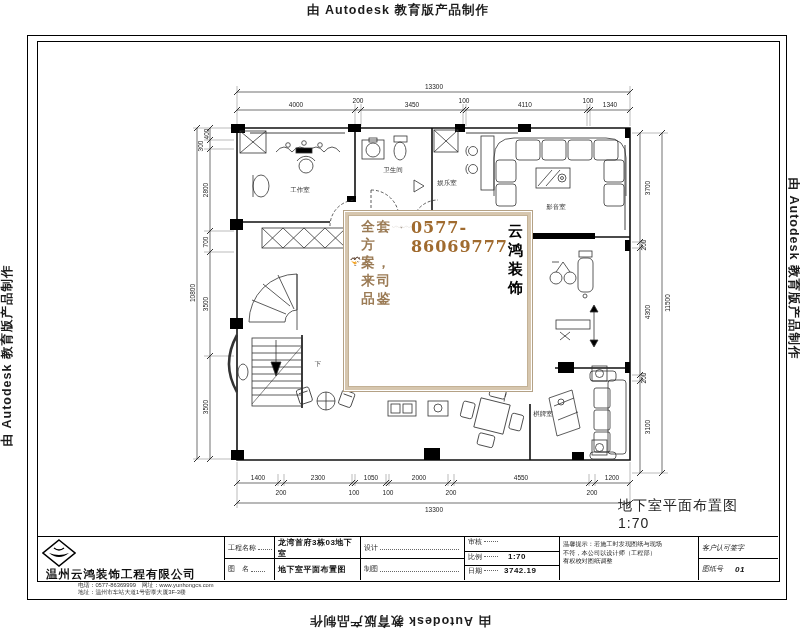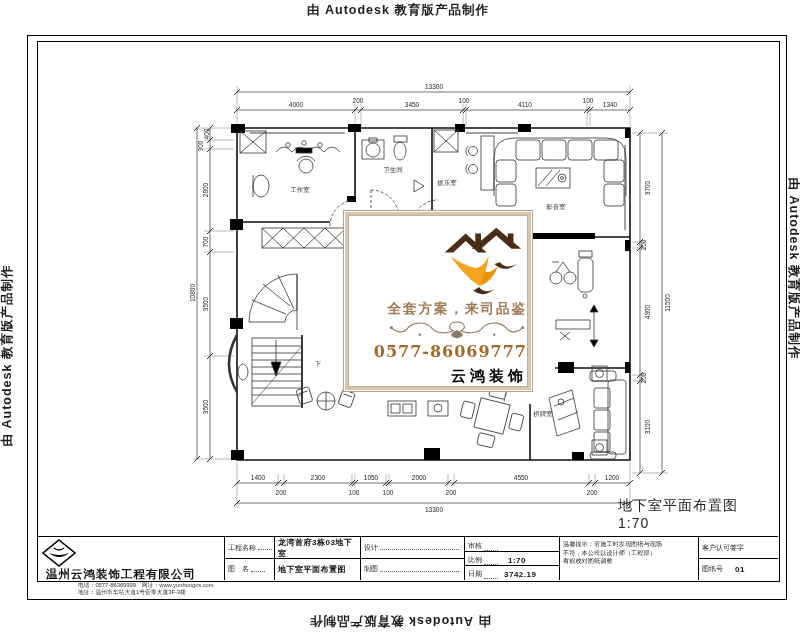--- a/index.html
+++ b/index.html
@@ -7,34 +7,34 @@
   
   .stamp{position:absolute;width:300px;text-align:center;font-size:12.5px;font-weight:bold;color:#1c1c1c;letter-spacing:1px;}
   
   .frame-outer{position:absolute;left:27px;top:35px;width:758px;height:563px;border:1px solid #000;}
   .frame-inner{position:absolute;left:37px;top:41px;width:741px;height:539px;border:1.5px solid #000;}
   
   #plan{position:absolute;left:170px;top:70px;}
   
   .wm{position:absolute;left:343px;top:210px;width:190px;height:182px;background:#fff;border:1px solid #b4a185;z-index:5;box-sizing:border-box;}
   .wm-b{position:absolute;inset:1px;border:3px solid #d6c6ae;}
-  .wm-c{position:absolute;inset:4px;border:1px solid #c3b195;display:flex;flex-direction:column;align-items:flex-end;}
+  .wm-c{position:absolute;inset:4px;border:1px solid #c3b195;display:flex;flex-direction:row;align-items:flex-start;}
   .wm-slogan{font-size:13.5px;font-weight:bold;color:#9b7b55;letter-spacing:2px;margin-top:2px;}
   .wm-phone{font-family:"DejaVu Serif","Liberation Serif",serif;font-size:16px;font-weight:bold;color:#a06b2f;letter-spacing:1px;margin-top:2px;}
   .wm-brand{font-size:15px;font-weight:bold;color:#000000;letter-spacing:4px;margin-top:6px;}
   
   .caption{position:absolute;left:618px;top:497px;width:150px;font-size:14px;color:#222;letter-spacing:1px;
     border-bottom:1.5px solid #222;padding-bottom:12px;z-index:4;}
   
   .tb{position:absolute;left:38px;top:536px;width:740px;height:43.5px;border-top:1.8px solid #000;display:flex;z-index:6;background:#fff;font-size:7px;box-sizing:border-box;}
   .tb .col{border-right:1px solid #000;box-sizing:border-box;height:100%;}
   .tb .col:last-child{border-right:none;}
   .row2{height:50%;display:flex;align-items:center;box-sizing:border-box;padding:0 3px;}
   .row2 + .row2{border-top:1px solid #000;}
-  .row3{height:33.33%;display:flex;align-items:flex-end;box-sizing:border-box;padding:0 3px;}
+  .row3{height:33.33%;display:flex;align-items:flex-start;box-sizing:border-box;padding:0 3px;}
   .row3 + .row3{border-top:1px solid #000;}
   .ldr{flex:0 0 14px;border-bottom:1px dotted #666;height:1px;margin:3px 2px 0 2px;}
   .val{font-size:8px;font-weight:bold;letter-spacing:0.5px;}
   .lbl{white-space:nowrap;color:#222;}
   .company-row{display:flex;align-items:flex-start;padding:2px 2px 0 4px;flex-direction:column;}
   .company-name{font-size:11.5px;font-weight:bold;letter-spacing:1px;white-space:nowrap;}
   .contact{font-size:5.8px;color:#333;line-height:6.5px;padding-left:40px;white-space:nowrap;}
   .notice{font-size:6.2px;line-height:8.6px;padding:3px 3px;color:#222;white-space:nowrap;overflow:hidden;}
   svg text{font-family:"Liberation Sans","DejaVu Sans",sans-serif;}
 </style>
@@ -397,21 +397,21 @@
         <span class="val" style="margin-left:4px;">3742.19</span>
       </div>
   </div>
   <div class="col" style="width:139px;">
     <div class="notice">
       <div>温馨提示：若施工时发现图纸与现场</div>
       <div>不符，本公司以设计师（工程部）</div>
       <div>有权校对图纸调整</div>
     </div>
   </div>
-  <div class="col" style="width:79px;flex:1;">
+  <div class="col" style="width:79px;flex:1;font-style:italic;">
     <div class="row2">
         <span class="lbl">客户认可签字</span>
       </div>
     <div class="row2">
         <span class="lbl">图纸号</span>
         <span class="val" style="margin-left:12px;">01</span>
       </div>
   </div>
 </div>
 

